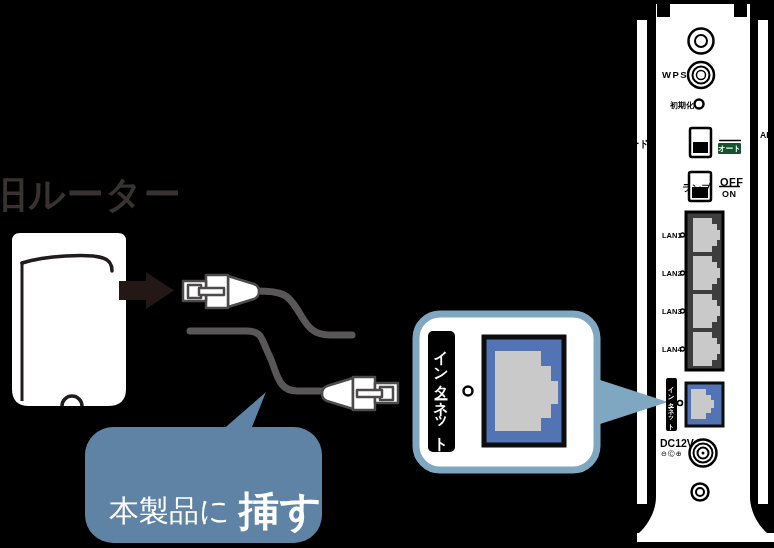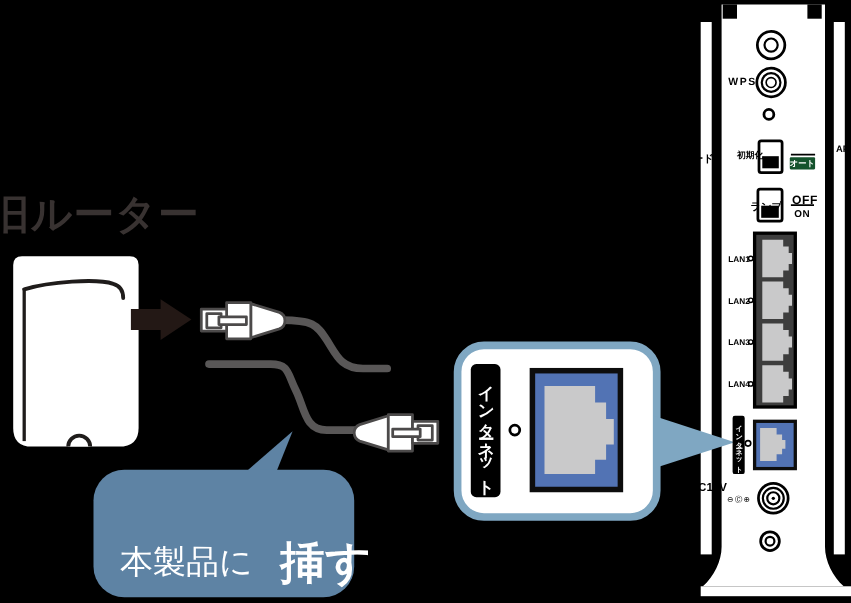--- a/index.html
+++ b/index.html
@@ -4,37 +4,37 @@
 <style>
   html,body{margin:0;padding:0;background:#000;}
   #stage{
     position:relative;width:774px;height:548px;background:#000;
     overflow:hidden;font-family:"Liberation Sans","DejaVu Sans",sans-serif;
   }
   #stage svg{position:absolute;left:0;top:0;}
   .t{position:absolute;color:#000;white-space:nowrap;}
   .old-router-label{left:-10px;top:170px;font-size:37px;font-weight:bold;color:#383231;letter-spacing:1px;}
   .bubble-line1{left:106px;top:440px;font-size:38px;font-weight:bold;color:#fff;letter-spacing:2px;}
-  .bubble-line2{left:109px;top:484px;display:flex;align-items:center;gap:25px;color:#fff;}
+  .bubble-line2{left:109px;top:484px;display:flex;align-items:center;gap:9px;color:#fff;}
   .bubble-line2 .prefix{font-size:30px;}
   .bubble-line2 .emph{font-size:41px;font-weight:bold;text-align:right;}
   .v-label{writing-mode:vertical-rl;text-align:center;background:#000;color:#fff;font-weight:bold;}
   .callout-port-label{left:428px;top:331px;width:27px;height:121px;line-height:27px;font-size:15px;border-radius:5px;}
   .panel-internet-label{left:666px;top:378px;width:11px;height:53px;line-height:11px;font-size:6.5px;border-radius:2px;}
   .wps-label{left:662px;top:69px;font-size:9.5px;font-weight:bold;letter-spacing:1.5px;}
-  .reset-label{left:670px;top:99.5px;font-size:8px;font-weight:bold;margin-top:36px;}
+  .reset-label{left:670px;top:99.5px;font-size:8px;font-weight:bold;}
   .mode-label{left:620px;top:138px;font-size:9.5px;font-weight:bold;}
   .ap-label{left:719px;top:130px;width:22px;text-align:center;font-size:8.5px;font-weight:bold;margin-left:36px;}
   .auto-label{left:718px;top:143px;width:23px;height:11px;line-height:11px;background:#14532d;color:#fff;font-size:7.5px;font-weight:bold;text-align:center;border-radius:1px;}
   .lamp-label{left:656px;top:182px;font-size:9.5px;font-weight:bold;margin-left:26px;}
   .off-label{left:720px;top:176px;font-size:11px;font-weight:bold;letter-spacing:.5px;}
   .on-label{left:722px;top:189px;font-size:9px;font-weight:bold;letter-spacing:.5px;}
   .lan-label{left:662px;font-size:7.5px;font-weight:bold;}
   .lan-1{top:230.5px}.lan-2{top:268.5px}.lan-3{top:306.5px}.lan-4{top:345px}
-  .dc-label{left:627px;top:437px;font-size:10.5px;font-weight:bold;text-align:center;}
+  .dc-label{left:660px;top:437px;font-size:10.5px;font-weight:bold;text-align:center;}
   .polarity-label{left:661px;top:449px;font-size:7px;letter-spacing:1px;}
 </style>
 </head>
 <body>
 
 <div id="stage">
 
   <svg width="774" height="548" viewBox="0 0 774 548">
     <defs>
       <g id="rj45" stroke="#4c4a4a" stroke-width="2.5" fill="#ffffff" stroke-linejoin="round">

